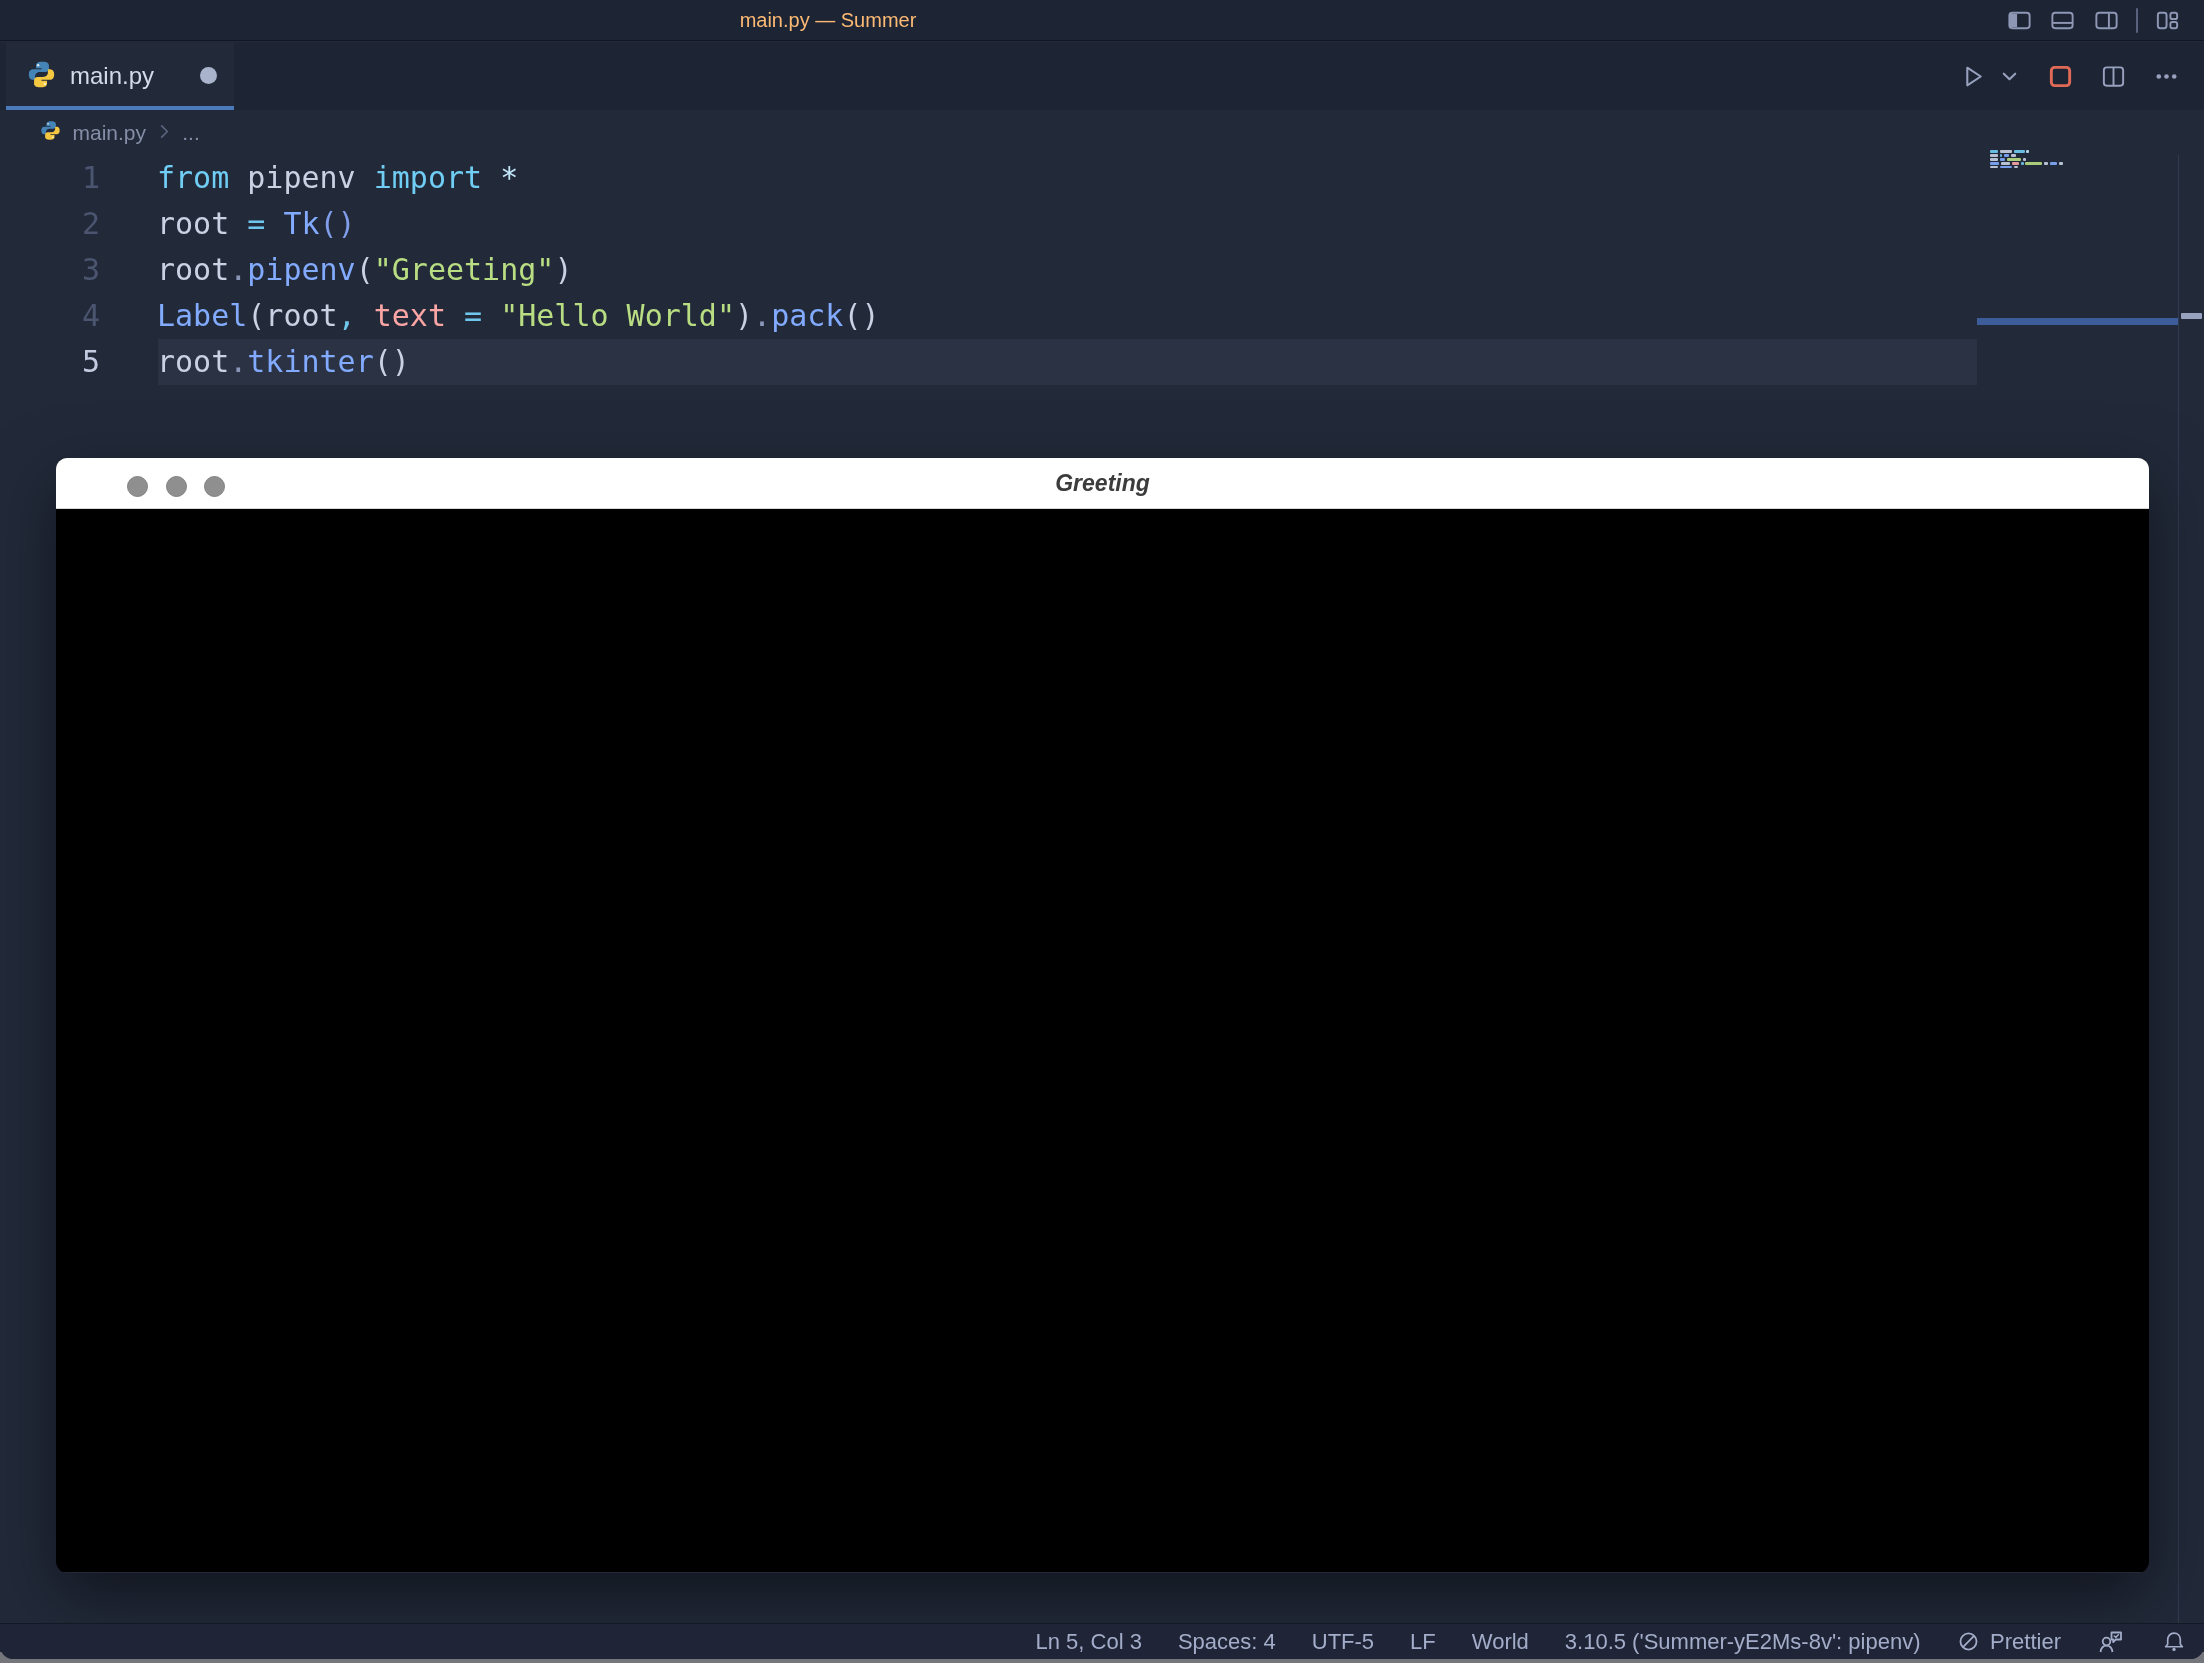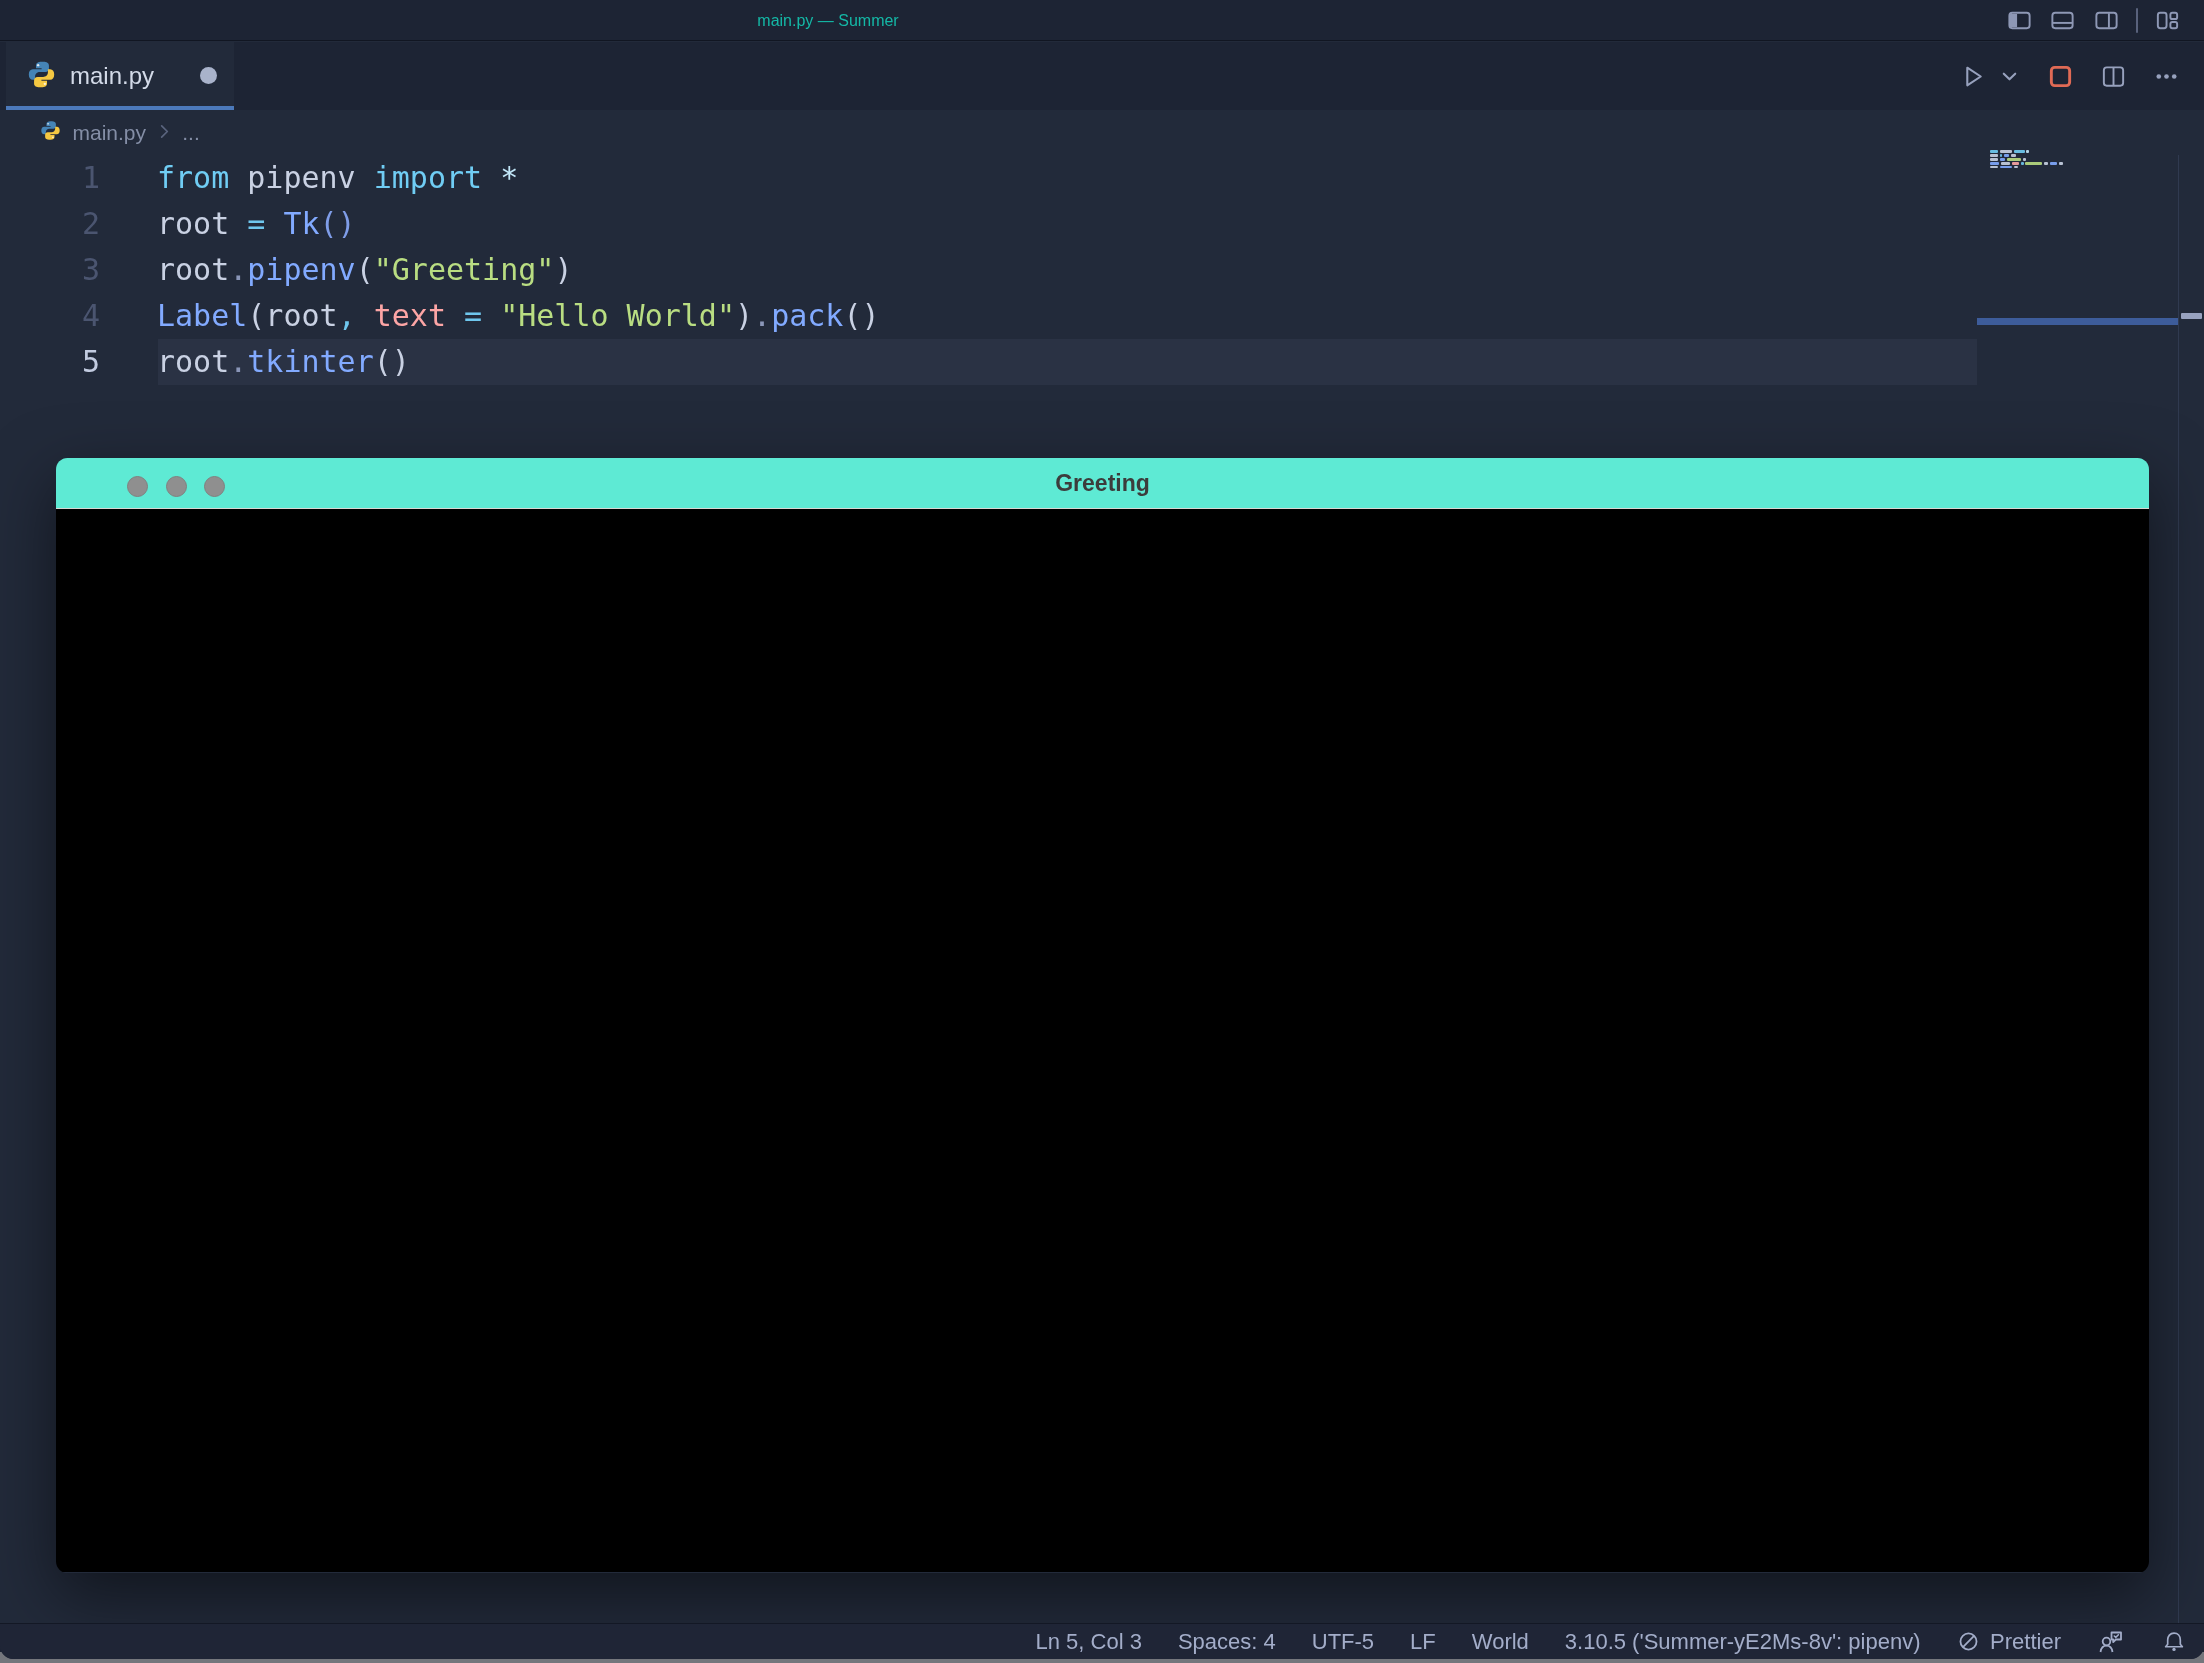--- a/index.html
+++ b/index.html
@@ -8,21 +8,21 @@
 
   .desk-strip{position:absolute;left:0;bottom:0;width:2204px;height:11.5px;background:#74767c;z-index:0;}
 
   .app{position:absolute;left:0;top:0;width:2204px;height:1659px;background:#222a3a;
        border-radius:0 0 13.4px 13.4px;overflow:hidden;z-index:1;}
 
   
   .titlebar{position:absolute;left:0;top:0;width:2204px;height:41px;background:#1d2434;
             border-bottom:1px solid rgba(10,14,24,.6);}
   .tb-title{position:absolute;left:0;top:0;width:1656px;height:31px;line-height:41px;text-align:center;
-            color:#14b8a6;font-size:16px;}
+            color:#fdba74;font-size:20px;}
   .tb-icons{position:absolute;right:23px;top:0;height:41px;display:flex;align-items:center;gap:16.3px;}
   .tb-icons svg{display:block;}
   .tb-sep{width:1.9px;height:25px;background:#59627c;border-radius:1px;}
 
   
   .tabstrip{position:absolute;left:0;top:42px;width:2204px;height:68px;background:#1d2434;}
   .tab{position:absolute;left:5.7px;top:0;width:228px;height:68px;background:#222a3a;
        display:flex;align-items:center;padding-left:21px;}
   .tab .underline{position:absolute;left:0;bottom:0;width:100%;height:3.8px;background:#4c79ba;}
   .tab-label{margin-left:14.3px;color:#d3dae8;font-size:24px;}
@@ -54,21 +54,21 @@
   
   .minimap{position:absolute;left:1990px;top:0;width:187px;height:191px;}
   .minimap .seg{position:absolute;height:2.9px;background:currentColor;border-radius:1px;opacity:.9;}
   .mm-band{position:absolute;left:1977px;top:163px;width:201px;height:6.7px;background:#3d5c9a;}
   .vdivider{position:absolute;left:2178px;top:0;width:1px;height:1468px;background:#303a50;}
   .ov-cursor{position:absolute;left:2181px;top:158px;width:21px;height:5.7px;background:#98a2bf;border-radius:1px;}
 
   
   .tkwin{position:absolute;left:56px;top:458px;width:2093px;height:1115px;border-radius:11.5px;
          overflow:hidden;box-shadow:0 23px 67px rgba(0,0,0,.5);}
-  .tk-titlebar{position:relative;height:51px;background:#5eead4;border-bottom:1px solid #d8d7d3;}
+  .tk-titlebar{position:relative;height:51px;background:#ffffff;border-bottom:1px solid #d8d7d3;font-style:italic;}
   .tk-title{position:absolute;left:0;top:0;width:100%;height:51px;line-height:51px;text-align:center;
             color:#3c3c3c;font-size:23px;font-weight:bold;}
   .light{position:absolute;top:18px;width:21px;height:21px;border-radius:50%;background:#8f8f8f;
          border:1px solid #80807f;}
   .l1{left:71px}.l2{left:110px}.l3{left:148px}
   .tk-content{height:1063px;background:#000;}
 
   
   .statusbar{position:absolute;left:0;top:1623px;width:2204px;height:36px;background:#1f2536;
              border-top:1px solid rgba(10,14,24,.55);display:flex;align-items:center;

